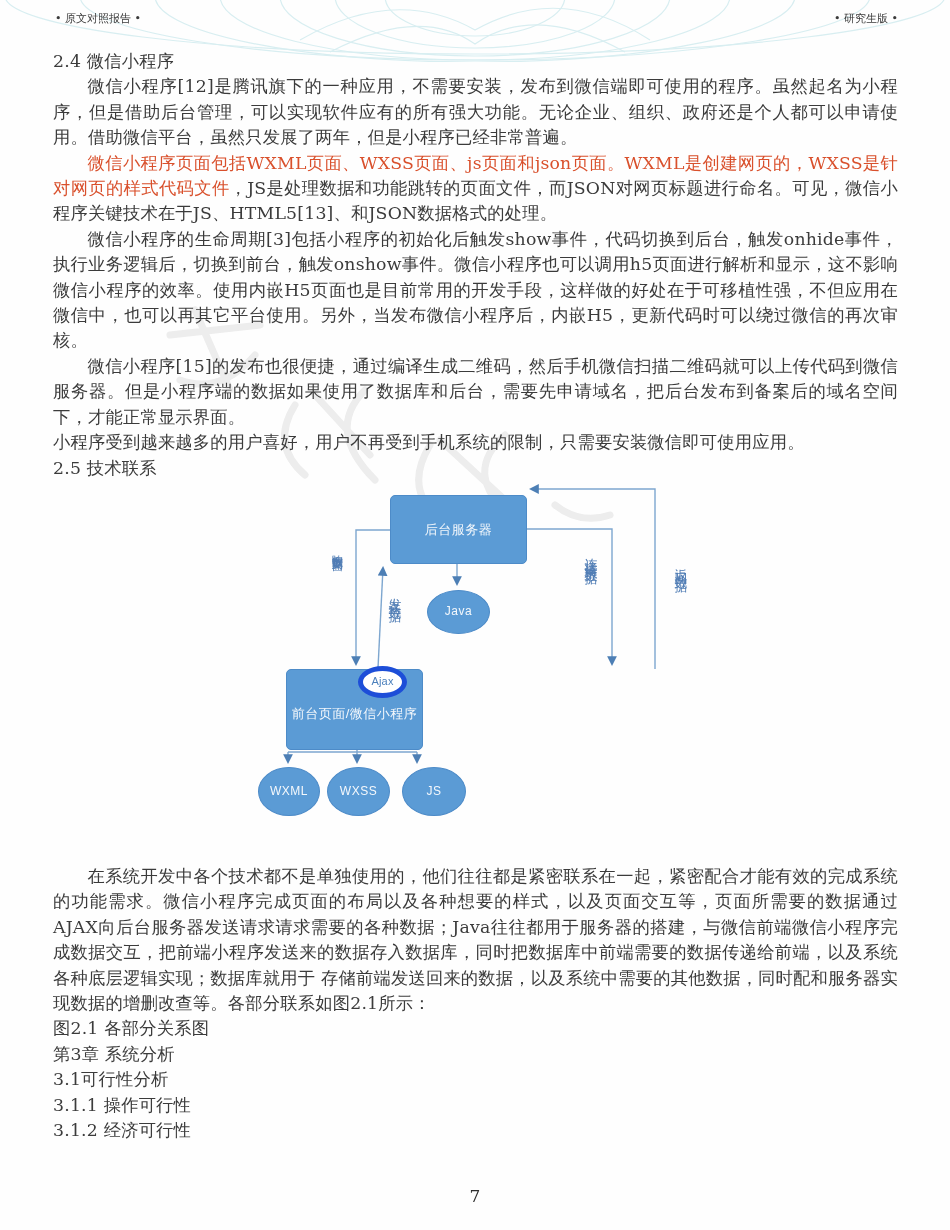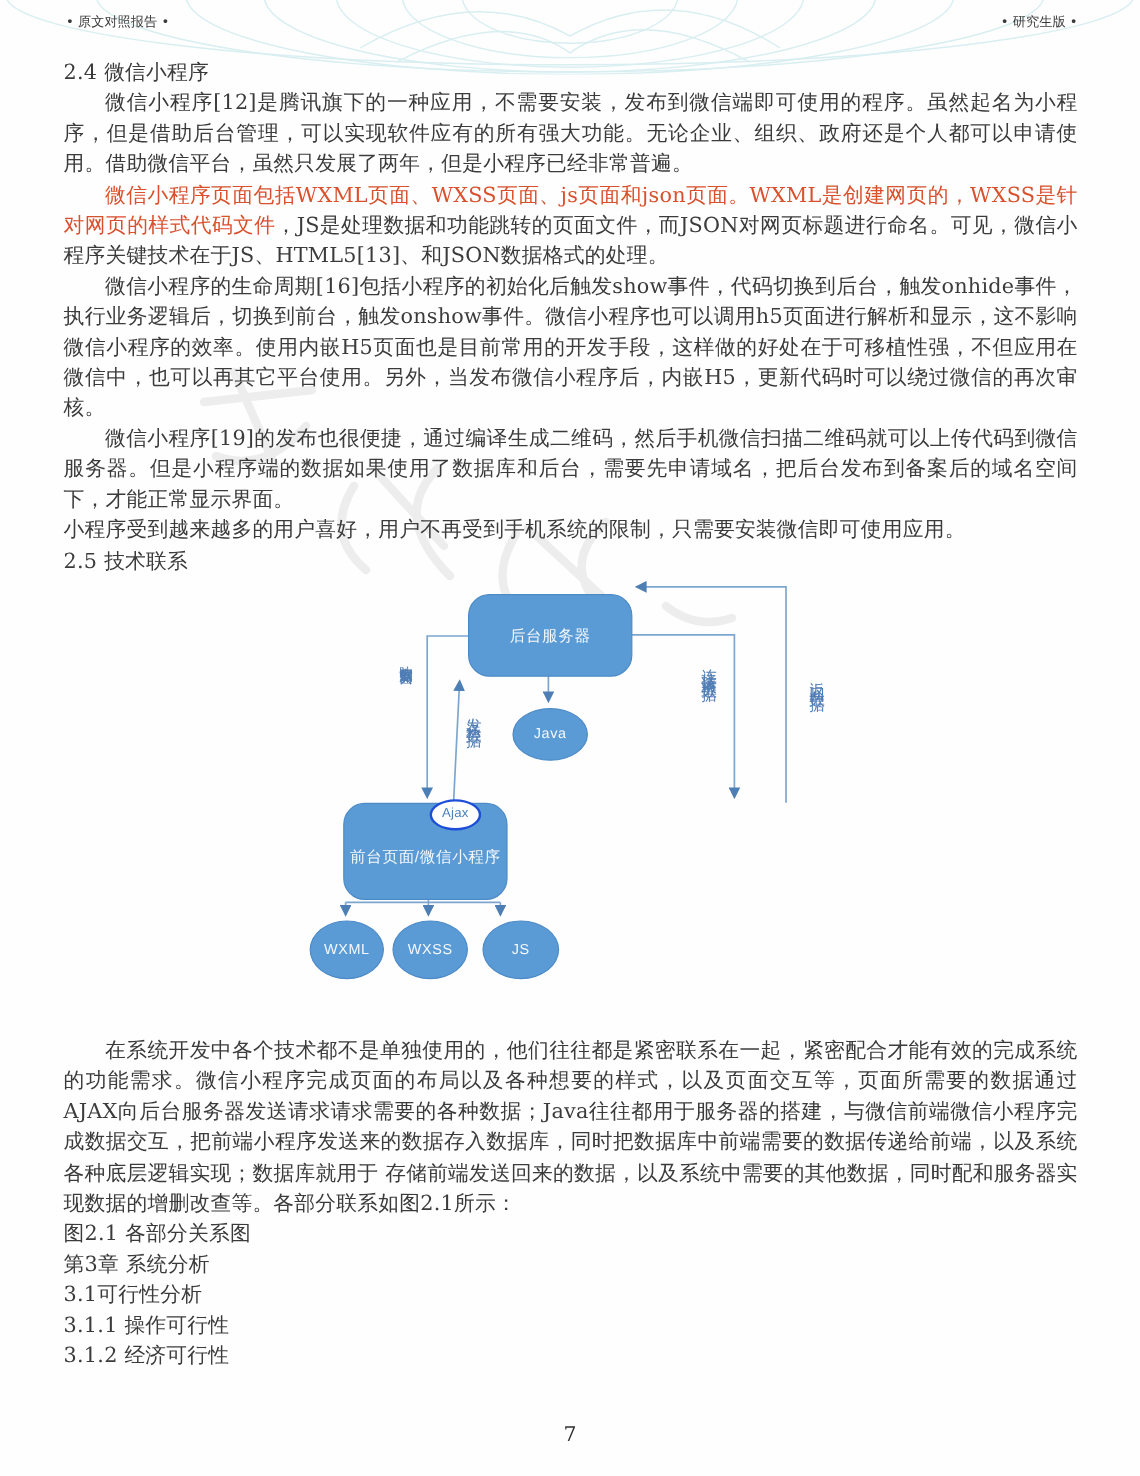--- a/index.html
+++ b/index.html
@@ -18,23 +18,23 @@
   .blk{margin:0;}
   .indent{text-indent:2em;}
   .red{color:#d9502c;}
   
   .diagram{position:relative;width:460px;height:375px;margin:3px 0 5px 197px;text-align:left;
            font-family:"Liberation Sans","DejaVu Sans",sans-serif;}
   .dg-svg{position:absolute;left:0;top:0;}
   .node{position:absolute;background:#5b9bd5;border:1px solid #4d8bc8;color:#f4f8fc;
         display:flex;align-items:center;justify-content:center;text-align:center;
         font-size:13px;letter-spacing:.5px;}
-  .rect{border-radius:18px;}
+  .rect{border-radius:5px;}
   .ellipse{border-radius:50%;font-size:12px;}
-  .ajax{position:absolute;background:#ffffff;border:2px solid #1d4ed8;border-radius:50%;
+  .ajax{position:absolute;background:#ffffff;border:5px solid #1d4ed8;border-radius:50%;
         color:#4a7fbb;font-size:11px;display:flex;align-items:center;justify-content:center;z-index:2;}
   .vlabel{position:absolute;writing-mode:vertical-rl;color:#4f7cb4;
           font-family:"Liberation Sans","DejaVu Sans",sans-serif;}
   
   .footer{position:absolute;left:0;right:0;bottom:24px;text-align:center;font-size:17px;color:#2e2e2e;}
 </style>
 </head>
 <body>
 
 <div class="page">
@@ -64,22 +64,22 @@
 
   <div class="hdr">
     <span class="hdr-left">• 原文对照报告 •</span>
     <span class="hdr-right">• 研究生版 •</span>
   </div>
 
   <div class="content">
     <div class="blk">2.4 微信小程序</div>
     <div class="blk indent">微信小程序[12]是腾讯旗下的一种应用，不需要安装，发布到微信端即可使用的程序。虽然起名为小程序，但是借助后台管理，可以实现软件应有的所有强大功能。无论企业、组织、政府还是个人都可以申请使用。借助微信平台，虽然只发展了两年，但是小程序已经非常普遍。</div>
     <div class="blk indent"><span class="red">微信小程序页面包括WXML页面、WXSS页面、js页面和json页面。WXML是创建网页的，WXSS是针对网页的样式代码文件</span><span>，JS是处理数据和功能跳转的页面文件，而JSON对网页标题进行命名。可见，微信小程序关键技术在于JS、HTML5[13]、和JSON数据格式的处理。</span></div>
-    <div class="blk indent">微信小程序的生命周期[16]包括小程序的初始化后触发show事件，代码切换到后台，触发onhide事件，执行业务逻辑后，切换到前台，触发onshow事件。微信小程序也可以调用h5页面进行解析和显示，这不影响微信小程序的效率。使用内嵌H5页面也是目前常用的开发手段，这样做的好处在于可移植性强，不但应用在微信中，也可以再其它平台使用。另外，当发布微信小程序后，内嵌H5，更新代码时可以绕过微信的再次审核。</div>
-    <div class="blk indent">微信小程序[19]的发布也很便捷，通过编译生成二维码，然后手机微信扫描二维码就可以上传代码到微信服务器。但是小程序端的数据如果使用了数据库和后台，需要先申请域名，把后台发布到备案后的域名空间下，才能正常显示界面。</div>
+    <div class="blk indent">微信小程序的生命周期[3]包括小程序的初始化后触发show事件，代码切换到后台，触发onhide事件，执行业务逻辑后，切换到前台，触发onshow事件。微信小程序也可以调用h5页面进行解析和显示，这不影响微信小程序的效率。使用内嵌H5页面也是目前常用的开发手段，这样做的好处在于可移植性强，不但应用在微信中，也可以再其它平台使用。另外，当发布微信小程序后，内嵌H5，更新代码时可以绕过微信的再次审核。</div>
+    <div class="blk indent">微信小程序[15]的发布也很便捷，通过编译生成二维码，然后手机微信扫描二维码就可以上传代码到微信服务器。但是小程序端的数据如果使用了数据库和后台，需要先申请域名，把后台发布到备案后的域名空间下，才能正常显示界面。</div>
     <div class="blk">小程序受到越来越多的用户喜好，用户不再受到手机系统的限制，只需要安装微信即可使用应用。</div>
     <div class="blk">2.5 技术联系</div>
 
     <div class="diagram">
       <svg class="dg-svg" width="460" height="375">
         <defs>
           <marker id="arr" viewBox="0 0 10 10" refX="8" refY="5" markerWidth="7" markerHeight="7" orient="auto-start-reverse">
             <path d="M0,0 L10,5 L0,10 z" fill="#4d7fb5"></path>
           </marker>
         </defs>

